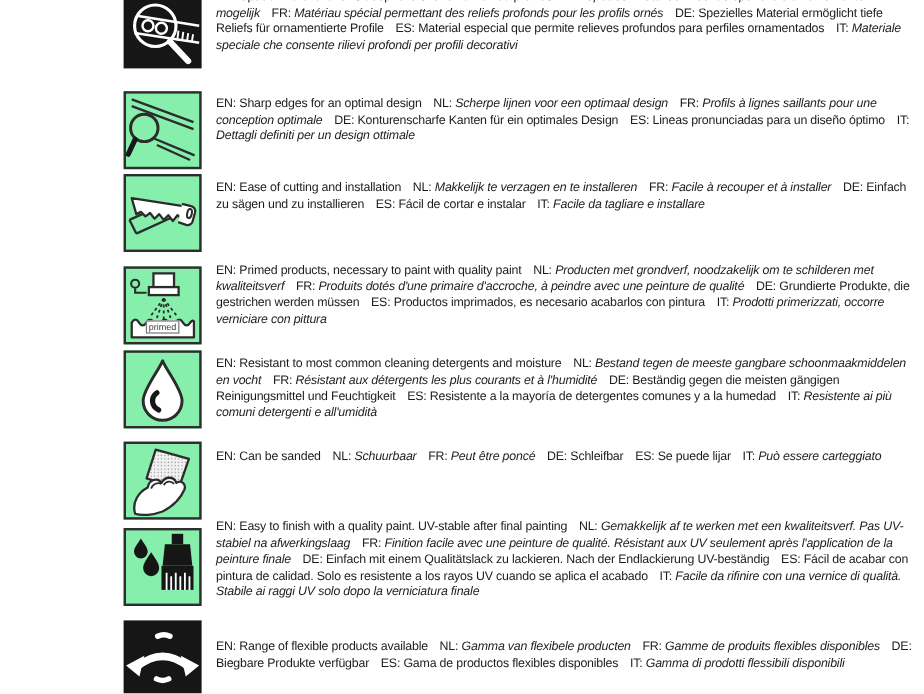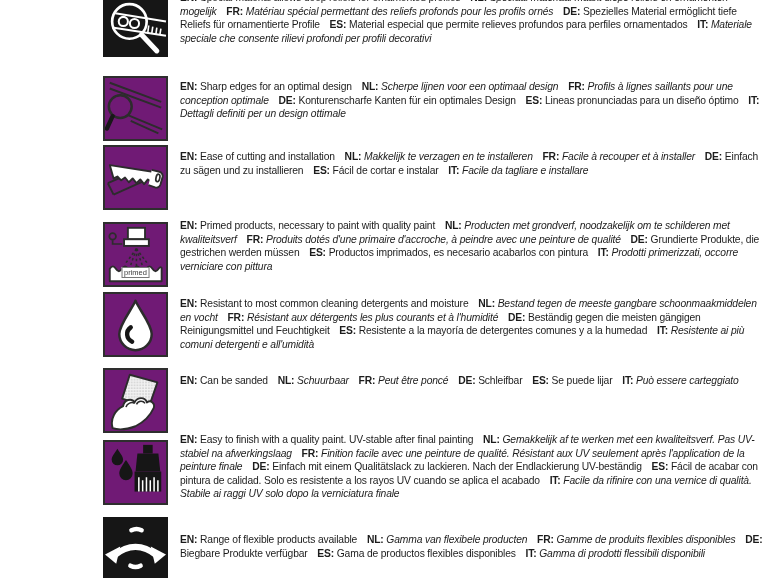--- a/index.html
+++ b/index.html
@@ -3,34 +3,34 @@
 <meta charset="utf-8">
 <style>
   html,body{margin:0;padding:0;background:#fff;}
   .page{
     position:relative;width:770px;height:578px;overflow:hidden;background:#ffffff;
     font-family:"Liberation Sans",sans-serif;color:#1c1c1c;
   }
   .icon-box{
     position:absolute;left:103px;width:65px;height:65px;box-sizing:border-box;
   }
-  .icon-box.white{border:2.5px solid #2e2e2e;background:#701a75;}
+  .icon-box.white{border:2.5px solid #2e2e2e;background:#86efac;}
   .icon-box.black{background:#161616;}
   .icon-box svg{width:100%;height:100%;display:block;}
   .icon-text{
     position:absolute;left:50%;bottom:7px;transform:translateX(-50%);
     font-size:7.5px;line-height:9px;color:#3a3a3a;background:#fff;
     border:1px solid #777;padding:0 2px;white-space:nowrap;
   }
   .feature-text{
     position:absolute;left:180px;width:588px;margin:0;
     font-size:10.3px;line-height:13.6px;letter-spacing:-0.15px;
   }
   .seg{margin-right:7px;}
-  .lbl{font-weight:700;font-style:normal;}
+  .lbl{font-weight:400;font-style:normal;}
   .txt{font-weight:400;}
   .txt.it{font-style:italic;}
 </style>
 </head>
 <body>
 
 <svg width="0" height="0" style="position:absolute" aria-hidden="true">
   <defs>
     <pattern id="sanddots" width="3" height="3" patternUnits="userSpaceOnUse">
       <rect width="3" height="3" fill="#f2f2f2"></rect>

